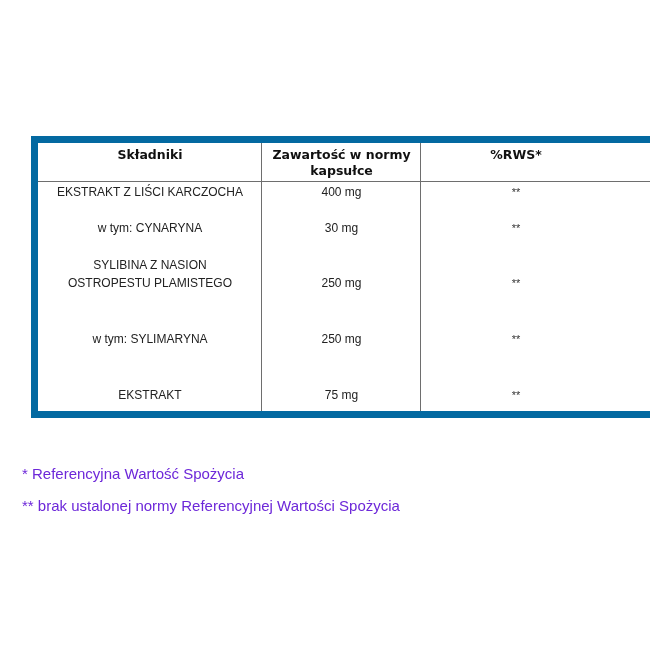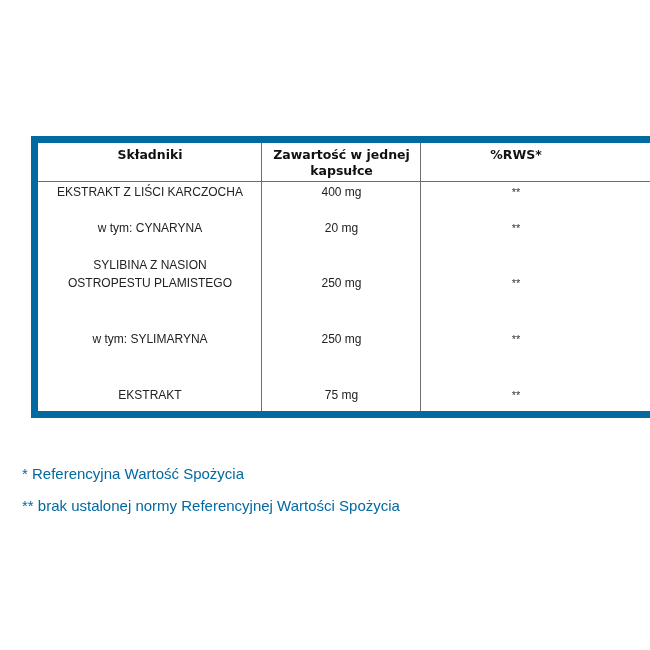--- a/index.html
+++ b/index.html
@@ -58,43 +58,43 @@
     .c3 { left: 383px; width: 190px; }
     .stars {
       font-size: 11px;
       letter-spacing: 0px;
       color: #333;
     }
     .note {
       position: absolute;
       left: 22px;
       font-size: 15px;
-      color: #0369a1;
+      color: #6d28d9;
       white-space: nowrap;
     }
   </style>
 </head>
 <body>
 
 <div class="tbl">
   <div class="vline" style="left:223px;"></div>
   <div class="vline" style="left:382px;"></div>
   <div class="hline" style="top:38px;"></div>
 
   <div class="cell hdr c1" style="top:3px;">Składniki</div>
-  <div class="cell hdr c2" style="top:3px;">Zawartość w jednej</div>
+  <div class="cell hdr c2" style="top:3px;">Zawartość w normy</div>
   <div class="cell hdr c2" style="top:19px;">kapsułce</div>
   <div class="cell hdr c3" style="top:3px;">%RWS*</div>
 
   <div class="cell c1" style="top:40px;">EKSTRAKT Z LIŚCI KARCZOCHA</div>
   <div class="cell c2" style="top:40px;">400 mg</div>
   <div class="cell c3 stars" style="top:40px;">**</div>
 
   <div class="cell c1" style="top:76px;">w tym: CYNARYNA</div>
-  <div class="cell c2" style="top:76px;">20 mg</div>
+  <div class="cell c2" style="top:76px;">30 mg</div>
   <div class="cell c3 stars" style="top:76px;">**</div>
 
   <div class="cell c1" style="top:113px;">SYLIBINA Z NASION</div>
   <div class="cell c1" style="top:131px;">OSTROPESTU PLAMISTEGO</div>
   <div class="cell c2" style="top:131px;">250 mg</div>
   <div class="cell c3 stars" style="top:131px;">**</div>
 
   <div class="cell c1" style="top:187px;">w tym: SYLIMARYNA</div>
   <div class="cell c2" style="top:187px;">250 mg</div>
   <div class="cell c3 stars" style="top:187px;">**</div>

